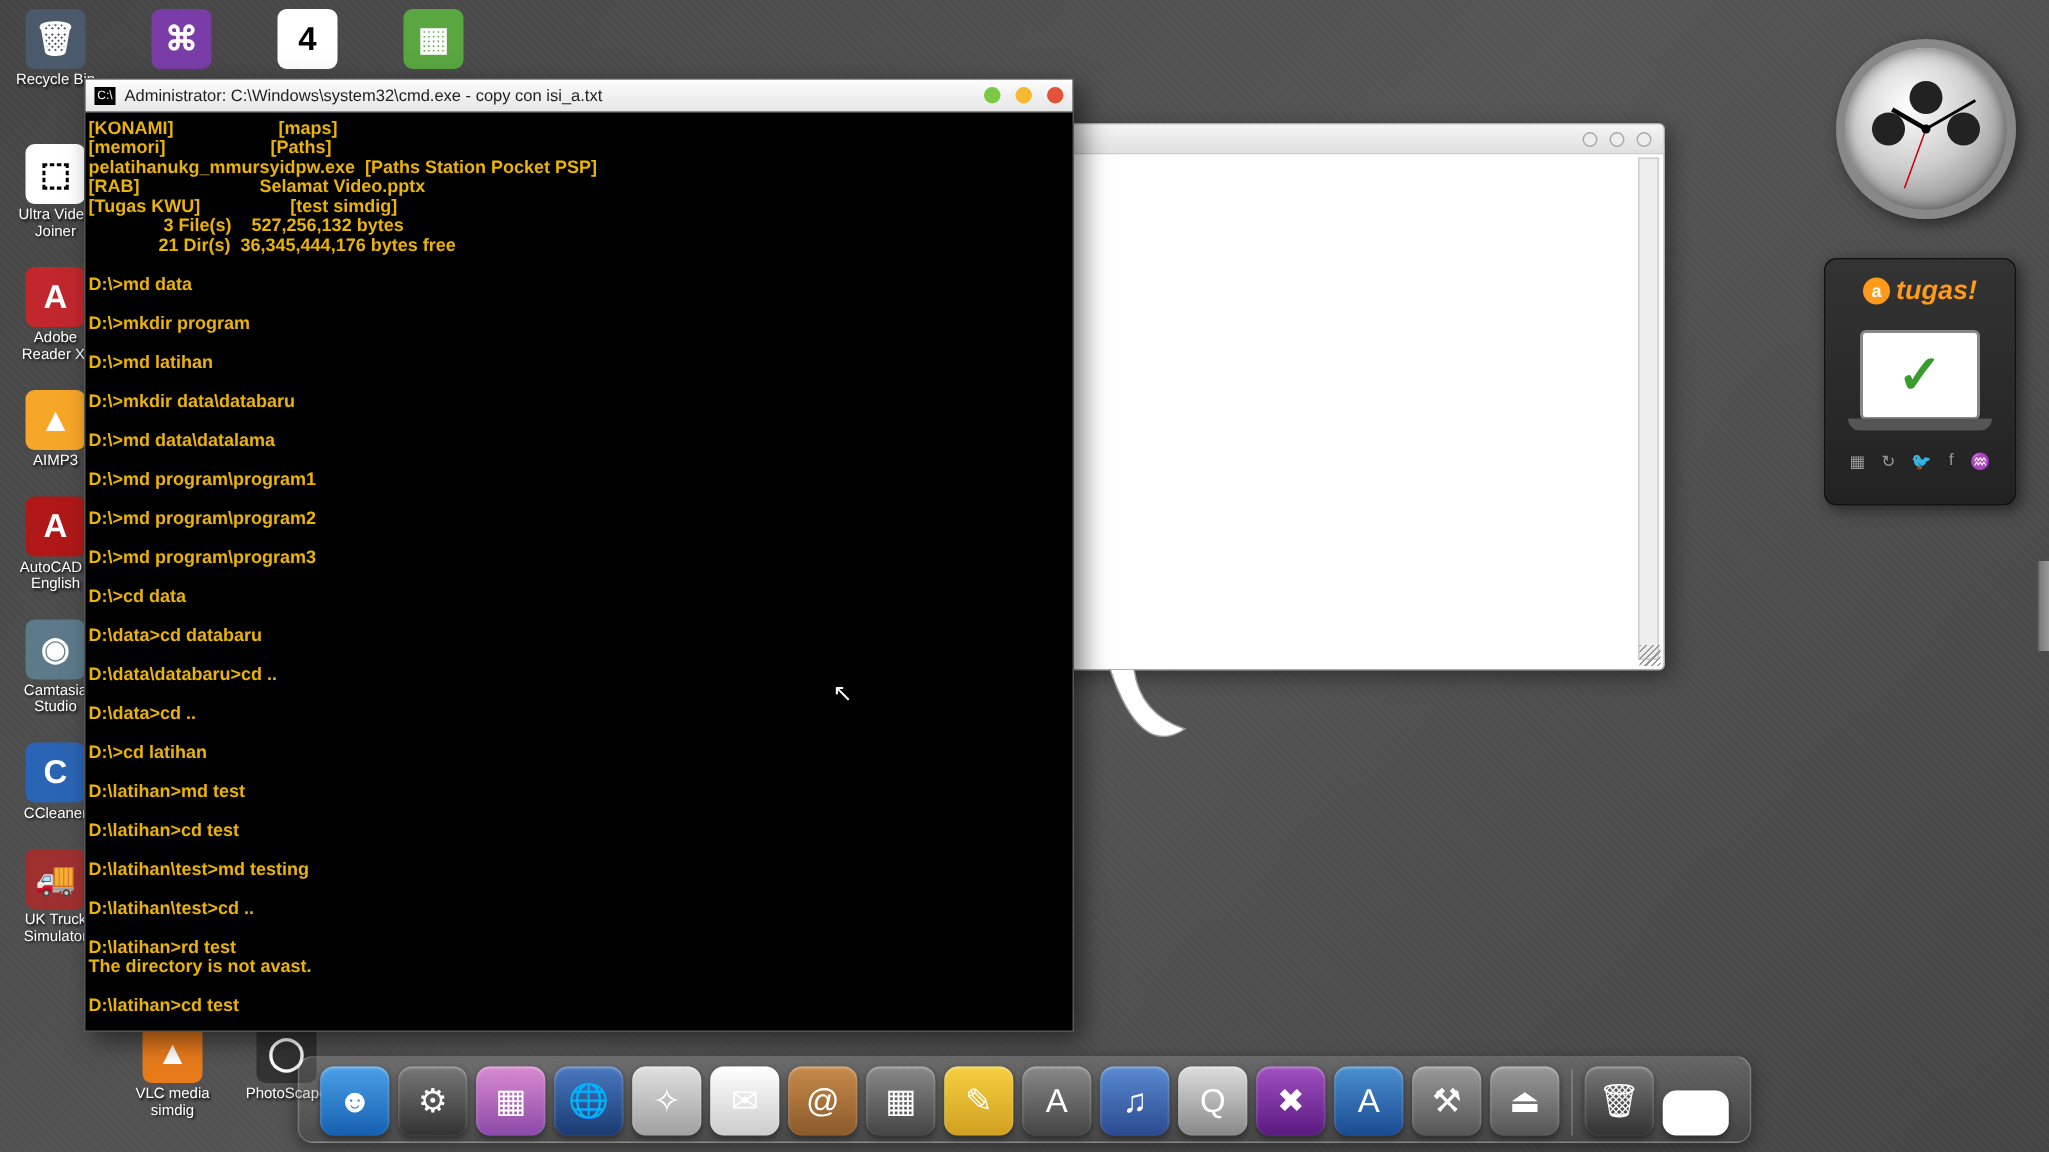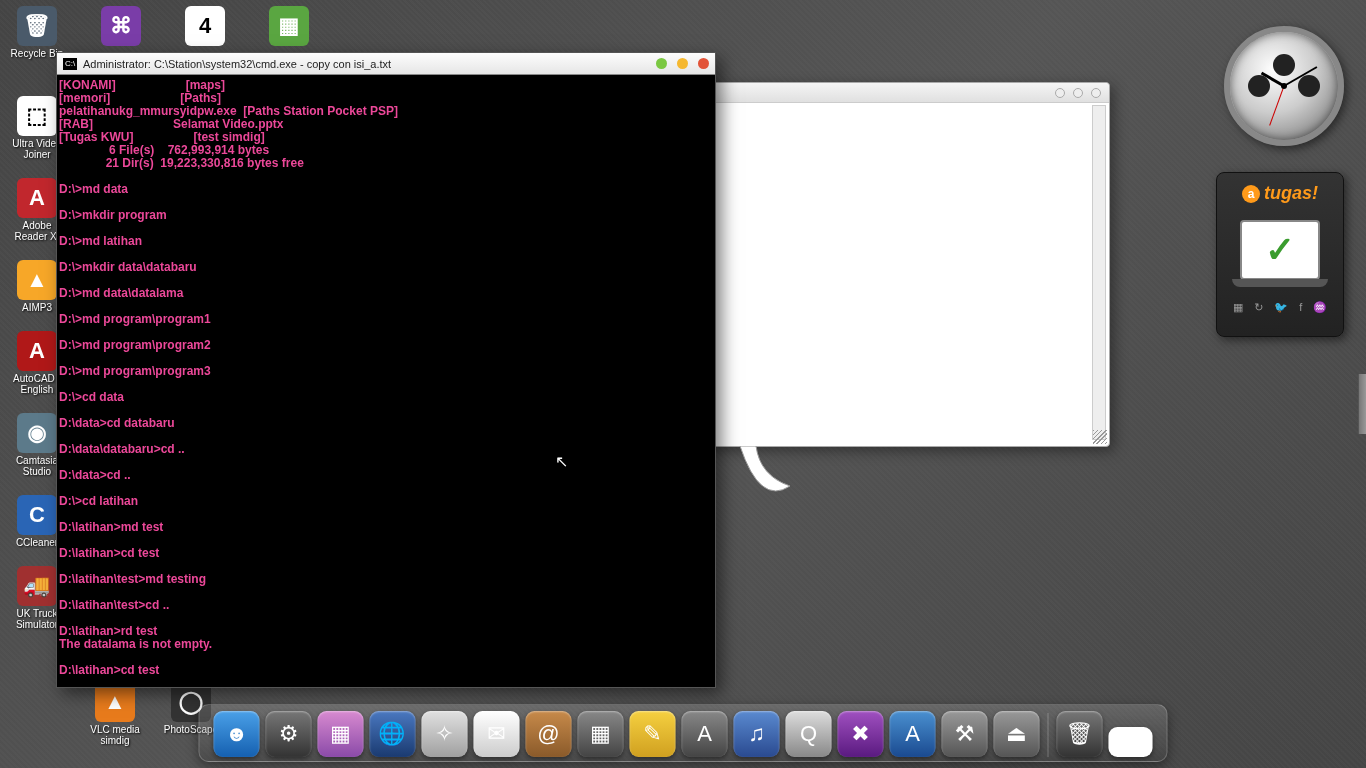--- a/index.html
+++ b/index.html
@@ -51,21 +51,21 @@
 .cmd-ico { width:14px; height:12px; background:#000; color:#fff; font-size:8px; display:flex;align-items:center;justify-content:center; margin-right:6px;}
 .tl-btns { margin-left:auto; display:flex; gap:10px; }
 .tl-btns span { width:11px; height:11px; border-radius:50%; display:inline-block; }
 .b-min{background:#7bc842;} .b-max{background:#f5b830;} .b-close{background:#e25338;}
 .cmd-body {
   padding: 4px 2px; color:#c0c0c0;
   font-family: "Lucida Console","Courier New",monospace;
   font-size: 12px; line-height: 1.0; white-space: pre;
   height: calc(100% - 22px); overflow:hidden; letter-spacing:0;
 }
-.cmd-body .bold { font-weight: bold; color:#ec4899; }
+.cmd-body .bold { font-weight: bold; color:#eab308; }
 .cursor-arrow{position:absolute;left:555px;top:452px;font-size:16px;color:#fff;text-shadow:0 0 2px #000;}
 
 
 .clock {
   position:absolute; top:26px; right:22px;
   width:120px; height:120px; border-radius:50%;
   background: radial-gradient(circle at 40% 35%, #fff 0%, #ccc 45%, #666 100%);
   border: 6px solid #888;
   box-shadow: inset 0 0 10px rgba(0,0,0,0.5), 3px 3px 10px rgba(0,0,0,0.5);
   display:flex; align-items:center; justify-content:center;
@@ -199,34 +199,34 @@
   <div class="doc-resize"></div>
 </div>
 
 <svg style="position:absolute;top:446px;left:730px" width="80" height="70">
   <path d="M10 0 Q30 60 60 40 Q30 30 26 0 Z" fill="#fff" stroke="#999"></path>
 </svg>
 
 <div class="cmd-window">
   <div class="cmd-titlebar">
     <span class="cmd-ico">C:\</span>
-    <span>Administrator: C:\Station\system32\cmd.exe - copy  con isi_a.txt</span>
+    <span>Administrator: C:\Windows\system32\cmd.exe - copy  con isi_a.txt</span>
     <div class="tl-btns">
       <span class="b-min"></span>
       <span class="b-max"></span>
       <span class="b-close"></span>
     </div>
   </div>
   <div class="cmd-body" id="cmdbody"><span class="bold">[KONAMI]                     [maps]</span>
 <span class="bold">[memori]                     [Paths]</span>
 <span class="bold">pelatihanukg_mmursyidpw.exe  [Paths Station Pocket PSP]</span>
 <span class="bold">[RAB]                        Selamat Video.pptx</span>
 <span class="bold">[Tugas KWU]                  [test simdig]</span>
-<span class="bold">               6 File(s)    762,993,914 bytes</span>
-<span class="bold">              21 Dir(s)  19,223,330,816 bytes free</span>
+<span class="bold">               3 File(s)    527,256,132 bytes</span>
+<span class="bold">              21 Dir(s)  36,345,444,176 bytes free</span>
 <span class="bold"></span>
 <span class="bold">D:\&gt;md data</span>
 <span class="bold"></span>
 <span class="bold">D:\&gt;mkdir program</span>
 <span class="bold"></span>
 <span class="bold">D:\&gt;md latihan</span>
 <span class="bold"></span>
 <span class="bold">D:\&gt;mkdir data\databaru</span>
 <span class="bold"></span>
 <span class="bold">D:\&gt;md data\datalama</span>
@@ -249,21 +249,21 @@
 <span class="bold"></span>
 <span class="bold">D:\latihan&gt;md test</span>
 <span class="bold"></span>
 <span class="bold">D:\latihan&gt;cd test</span>
 <span class="bold"></span>
 <span class="bold">D:\latihan\test&gt;md testing</span>
 <span class="bold"></span>
 <span class="bold">D:\latihan\test&gt;cd ..</span>
 <span class="bold"></span>
 <span class="bold">D:\latihan&gt;rd test</span>
-<span class="bold">The datalama is not empty.</span>
+<span class="bold">The directory is not avast.</span>
 <span class="bold"></span>
 <span class="bold">D:\latihan&gt;cd test</span>
 <span class="bold"></span>
 
 
 </div>
 </div>
 <div class="cursor-arrow">↖</div>
 
 <div class="clock">

